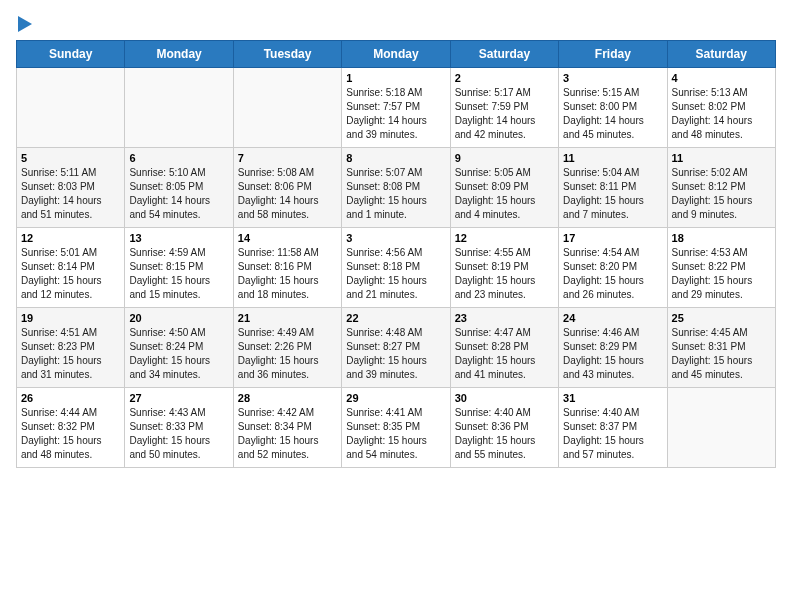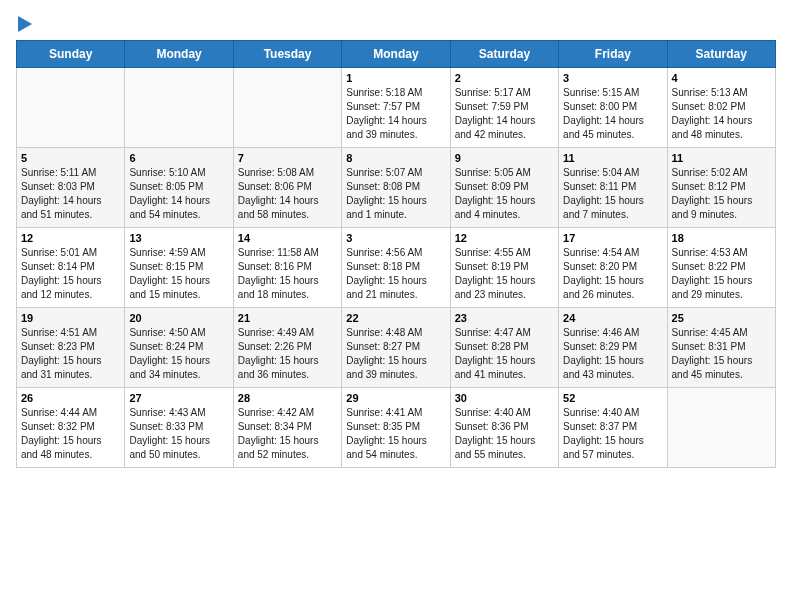--- a/index.html
+++ b/index.html
@@ -340,21 +340,21 @@
 and 54 minutes.</div>
         </td>
         <td>
           <span class="day-num">30</span>
           <div class="day-info">Sunrise: 4:40 AM
 Sunset: 8:36 PM
 Daylight: 15 hours
 and 55 minutes.</div>
         </td>
         <td>
-          <span class="day-num">52</span>
+          <span class="day-num">31</span>
           <div class="day-info">Sunrise: 4:40 AM
 Sunset: 8:37 PM
 Daylight: 15 hours
 and 57 minutes.</div>
         </td>
         <td class="empty-cell"></td>
       </tr>
     </tbody>
 </table>
 

